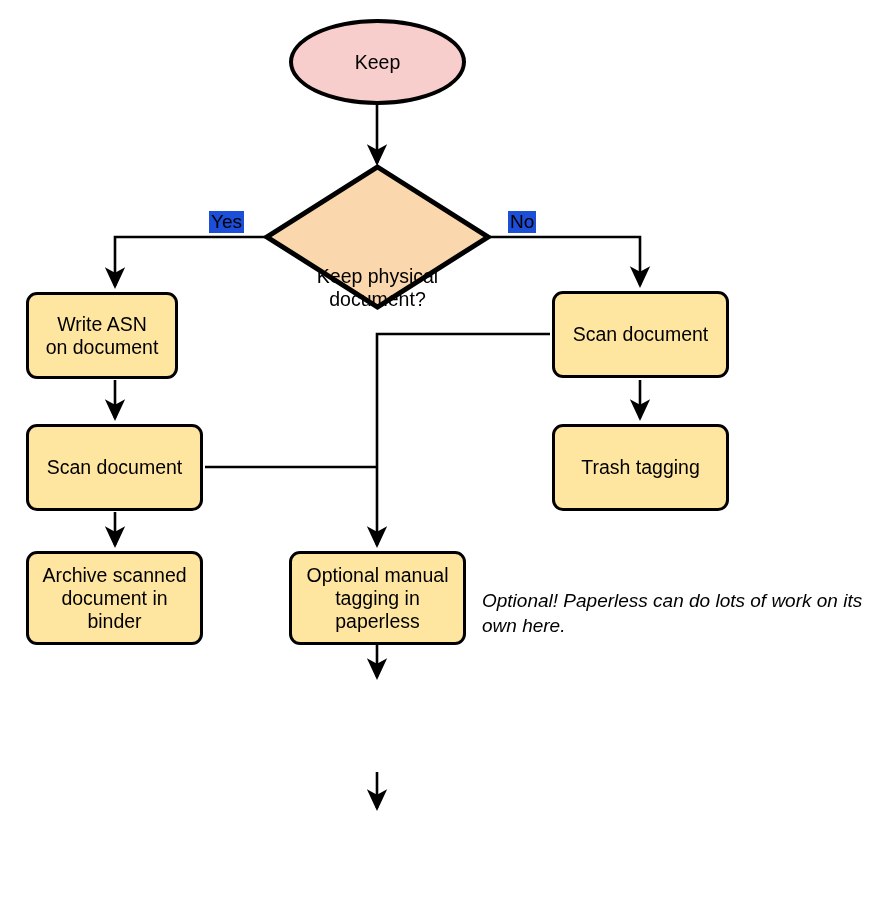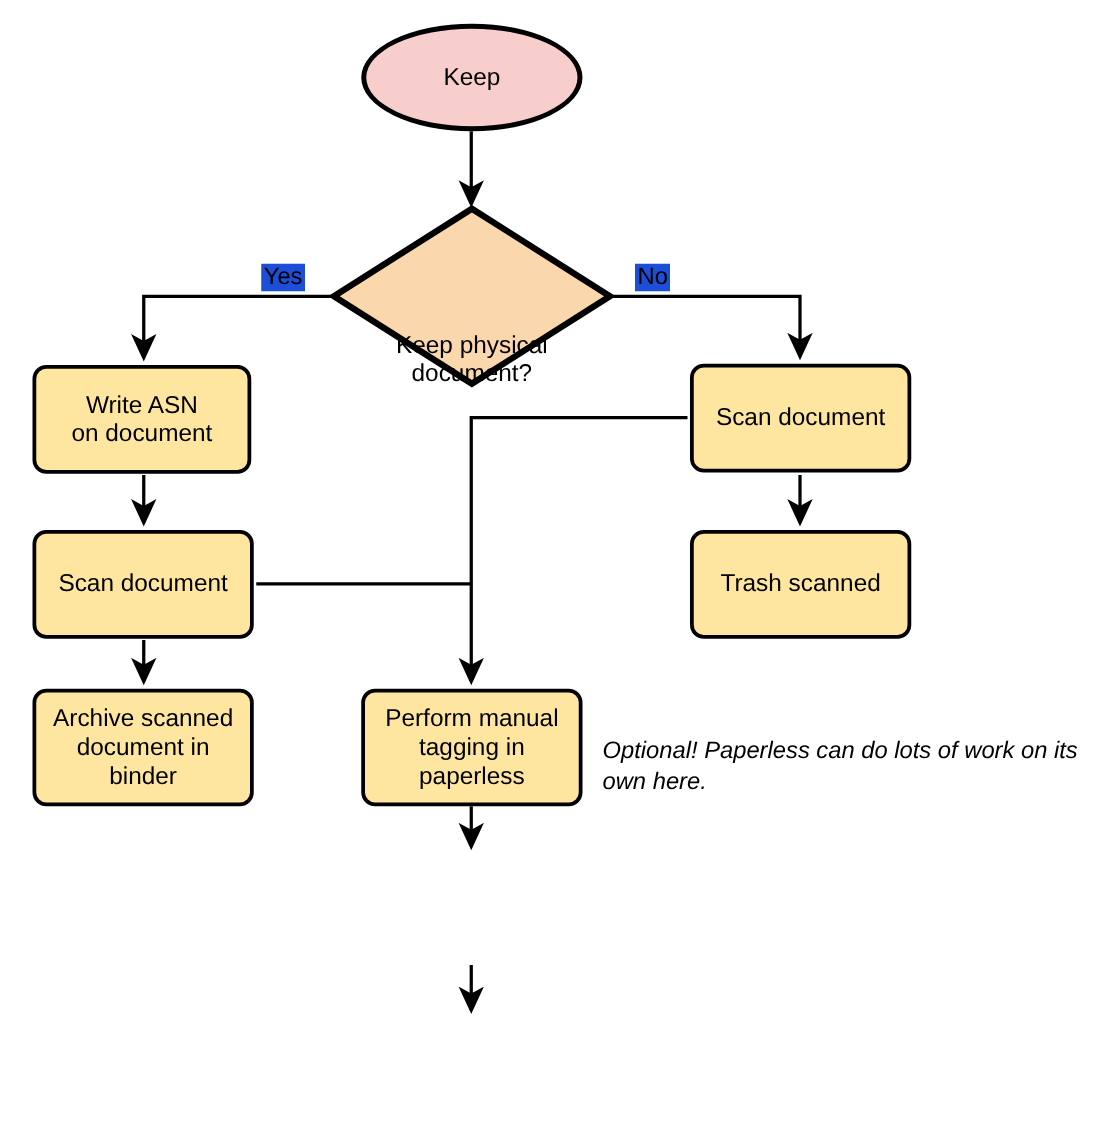--- a/index.html
+++ b/index.html
@@ -137,45 +137,45 @@
       <polygon points="114.5,4 225,74 114.5,144 4,74" fill="#fad7ac" stroke="#000000" stroke-width="5" stroke-linejoin="miter" vector-effect="non-scaling-stroke"></polygon>
     </svg>
     <span class="node-decision-label">Keep physical
 document?</span>
   </div>
 
   <div class="edge-label" style="left:209px; top:211px;">Yes</div>
 
   <div class="edge-label" style="left:508px; top:211px;">No</div>
 
-  <div class="node node-process" style="left:26px; top:292px; width:175px; height:87px; background:#ffe6a0;">
+  <div class="node node-process" style="left:26px; top:292px; width:152px; height:87px; background:#ffe6a0;">
     <span>Write ASN
 on document</span>
   </div>
 
   <div class="node node-process" style="left:26px; top:424px; width:177px; height:87px; background:#ffe6a0;">
     <span>Scan document</span>
   </div>
 
   <div class="node node-process" style="left:26px; top:551px; width:177px; height:94px; background:#ffe6a0;">
     <span>Archive scanned
 document in
 binder</span>
   </div>
 
   <div class="node node-process" style="left:552px; top:291px; width:177px; height:87px; background:#ffe6a0;">
     <span>Scan document</span>
   </div>
 
   <div class="node node-process" style="left:552px; top:424px; width:177px; height:87px; background:#ffe6a0;">
-    <span>Trash scanned</span>
+    <span>Trash tagging</span>
   </div>
 
   <div class="node node-process" style="left:289px; top:551px; width:177px; height:94px; background:#ffe6a0;">
-    <span>Perform manual
+    <span>Optional manual
 tagging in
 paperless</span>
   </div>
 
 
 
   <div class="annotation" style="left:482px; top:588px; width:400px;">Optional! Paperless can do lots of work on its own here.</div>
 
 </div>
 

